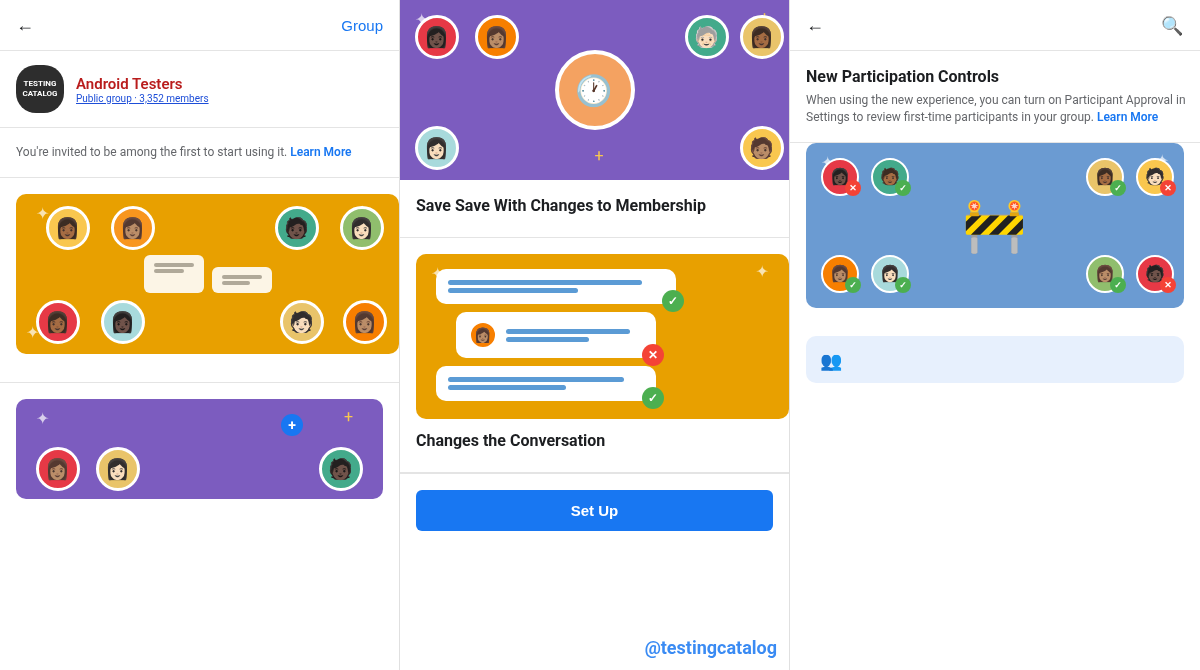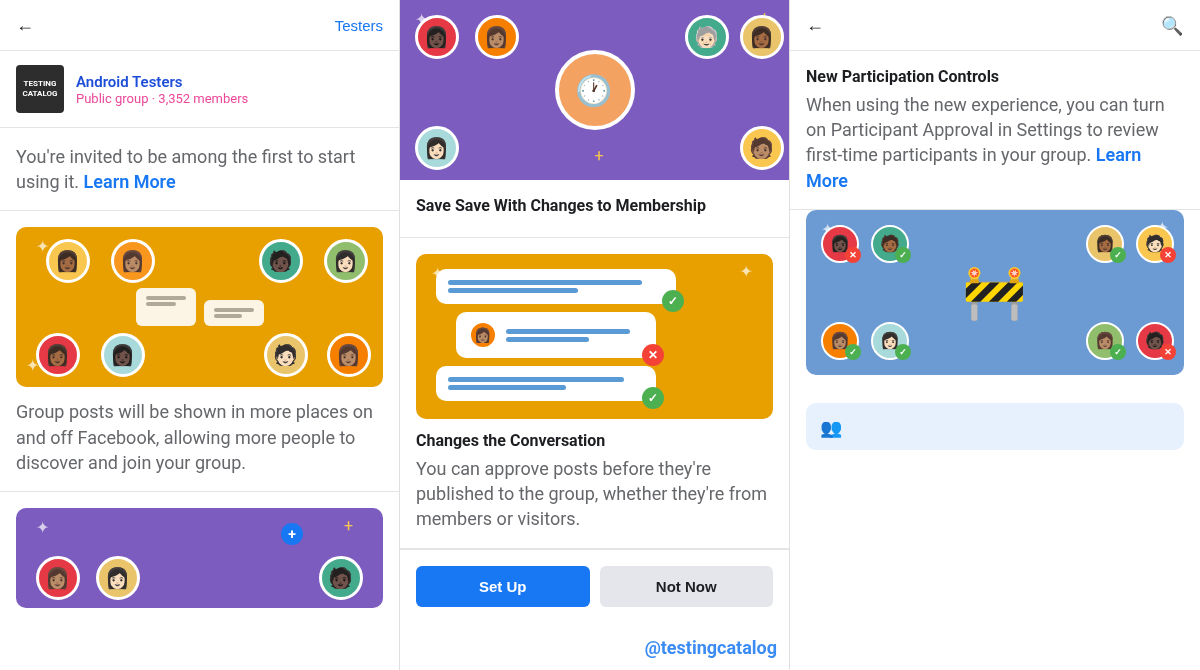--- a/index.html
+++ b/index.html
@@ -73,21 +73,21 @@
     .group-info {
       display: flex;
       align-items: center;
       gap: 12px;
       padding: 14px 16px;
       border-bottom: 1px solid #e4e4e4;
     }
     .group-avatar {
       width: 48px;
       height: 48px;
-      border-radius: 4px;
+      border-radius: 20px;
       background: #2d2d2d;
       display: flex;
       align-items: center;
       justify-content: center;
       flex-shrink: 0;
       overflow: hidden;
     }
     .group-avatar-inner {
       font-size: 8px;
       color: #fff;
@@ -95,44 +95,45 @@
       line-height: 1.2;
       font-weight: bold;
     }
     .group-meta {
       display: flex;
       flex-direction: column;
     }
     .group-name {
       font-size: 15px;
       font-weight: 600;
+      color: #b91c1c;
+    }
+    .group-sub {
+      font-size: 10px;
       color: #1d4ed8;
-    }
-    .group-sub {
-      font-size: 13px;
-      color: #ec4899;
+      text-decoration: underline;
     }
 
     
     .section {
-      padding: 16px 16px 0 16px;
+      padding: 16px 0 0 16px;
       border-bottom: 1px solid #e4e4e4;
       padding-bottom: 16px;
     }
     .section:last-child {
       border-bottom: none;
     }
     .section-title {
       font-size: 16px;
       font-weight: 700;
       color: #1c1e21;
       margin-bottom: 6px;
     }
     .section-desc {
-      font-size: 18px;
+      font-size: 12px;
       color: #65676b;
       line-height: 1.4;
     }
     .section-desc .learn-more {
       color: #1877f2;
       font-weight: 600;
       cursor: pointer;
       text-decoration: none;
     }
 
@@ -337,21 +338,21 @@
   </style>
 </head>
 <body>
 
 <div class="panel panel-left">
 
   <div class="panel-header">
     <div class="header-left">
       <span class="back-arrow">←</span>
     </div>
-    <button class="cancel-btn">Testers</button>
+    <button class="cancel-btn">Group</button>
   </div>
 
   <div class="group-info">
     <div class="group-avatar">
       <div class="group-avatar-inner">
         <div>TESTING</div>
         <div>CATALOG</div>
       </div>
     </div>
     <div class="group-meta">
@@ -406,21 +407,20 @@
           <div class="face">👩🏿</div>
         </div>
         <div class="avatar-circle" style="bottom:10px;right:75px;background:#e9c46a;">
           <div class="face">🧑🏻</div>
         </div>
         <div class="avatar-circle" style="bottom:10px;right:12px;background:#f77f00;">
           <div class="face">👩🏽</div>
         </div>
       </div>
     </div>
-    <div class="section-desc">Group posts will be shown in more places on and off Facebook, allowing more people to discover and join your group.</div>
   </div>
 
   <div style="padding:16px 16px 0;">
     <div class="illus-purple" style="height:100px;">
       <div class="illus-content-wrapper">
         <span class="sparkle" style="top:10px;left:20px;">✦</span>
         <span class="sparkle" style="top:8px;right:30px;color:#f9c74f;">+</span>
         <div class="avatar-circle" style="bottom:8px;left:20px;background:#e63946;">
           <div class="face">👩🏽</div>
         </div>
@@ -503,28 +503,26 @@
 
           <div style="background:white;border-radius:10px;padding:8px 12px;position:relative;max-width:220px;">
             <div class="chat-line long"></div>
             <div class="chat-line short"></div>
             <div style="position:absolute;right:-8px;bottom:-8px;width:22px;height:22px;background:#4caf50;border-radius:50%;display:flex;align-items:center;justify-content:center;color:white;font-size:12px;font-weight:bold;">✓</div>
           </div>
         </div>
       </div>
     </div>
     <div class="section-title">Changes the Conversation</div>
-    <div class="section-desc">You can approve posts before they're published to the group, whether they're from members or visitors.</div>
   </div>
 
   <div class="watermark">@testingcatalog</div>
 
   <div class="btn-row">
     <button class="btn-setup">Set Up</button>
-    <button class="btn-not-now">Not Now</button>
   </div>
 </div>
 
 <div class="panel panel-right">
 
   <div class="panel-header">
     <span class="back-arrow">←</span>
     <span class="search-icon">🔍</span>
   </div>
 

